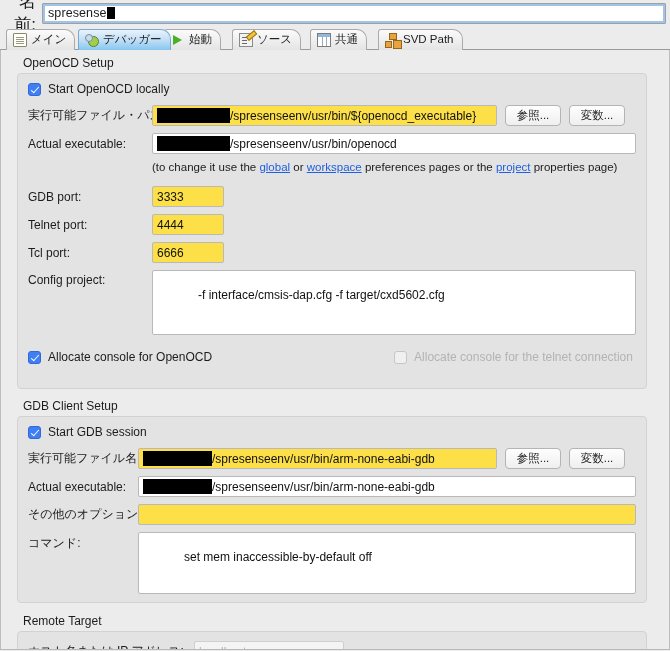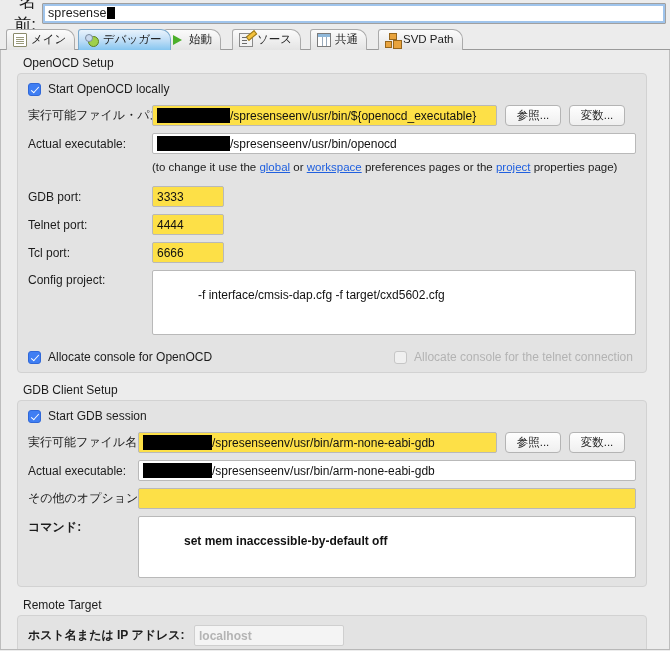--- a/index.html
+++ b/index.html
@@ -106,21 +106,21 @@
   }
   .group-box {
     margin: 0 16px 0 16px;
     background: #e3e3e3;
     border: 1px solid #d2d2d2;
     border-radius: 4px;
     padding: 8px 10px 8px 10px;
   }
 
   .row { display: flex; align-items: center; margin-bottom: 7px; }
-  .row:last-child { margin-bottom: 0; font-weight: bold; }
+  .row:last-child { margin-bottom: 0; }
   .lbl {
     font-size: 12px; color: #1c1c1c; white-space: nowrap;
     flex: none; text-align: left;
   }
   .lbl.w-ocd { width: 124px; }
   .lbl.w-gdb { width: 110px; }
   .lbl.w-rt  { width: 166px; }
 
   .field {
     background: #fde047; border: 1px solid #b9b9b9; border-radius: 2px;
@@ -279,21 +279,21 @@
 
         <div class="row" style="align-items:flex-start;">
           <span class="lbl w-ocd" style="padding-top:3px;">Config project:</span>
           <div class="textarea" style="width:490px;height:65px;">
             <span>-f interface/cmsis-dap.cfg -f target/cxd5602.cfg</span>
           </div>
         </div>
 
         <div style="height:8px;"></div>
 
-        <div class="cbrow" style="margin-bottom:0;">
+        <div class="cbrow" style="margin-bottom:16px;">
           <span class="cb"></span>
           <span class="cbtext">Allocate console for OpenOCD</span>
           <span class="cb off" style="margin-left:182px;"></span>
           <span class="cbtext dis">Allocate console for the telnet connection</span>
         </div>
       </div>
 
       <div class="group-title" style="padding-top:10px;">GDB Client Setup</div>
       <div class="group-box">
 

